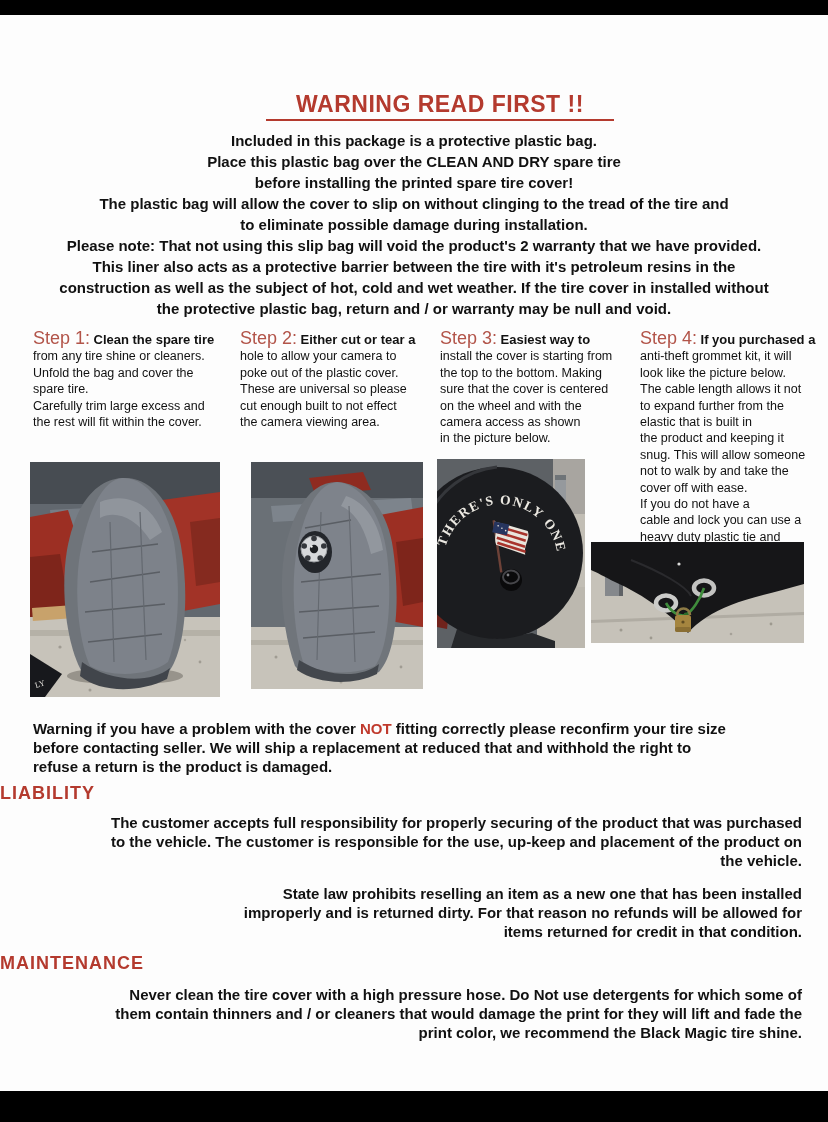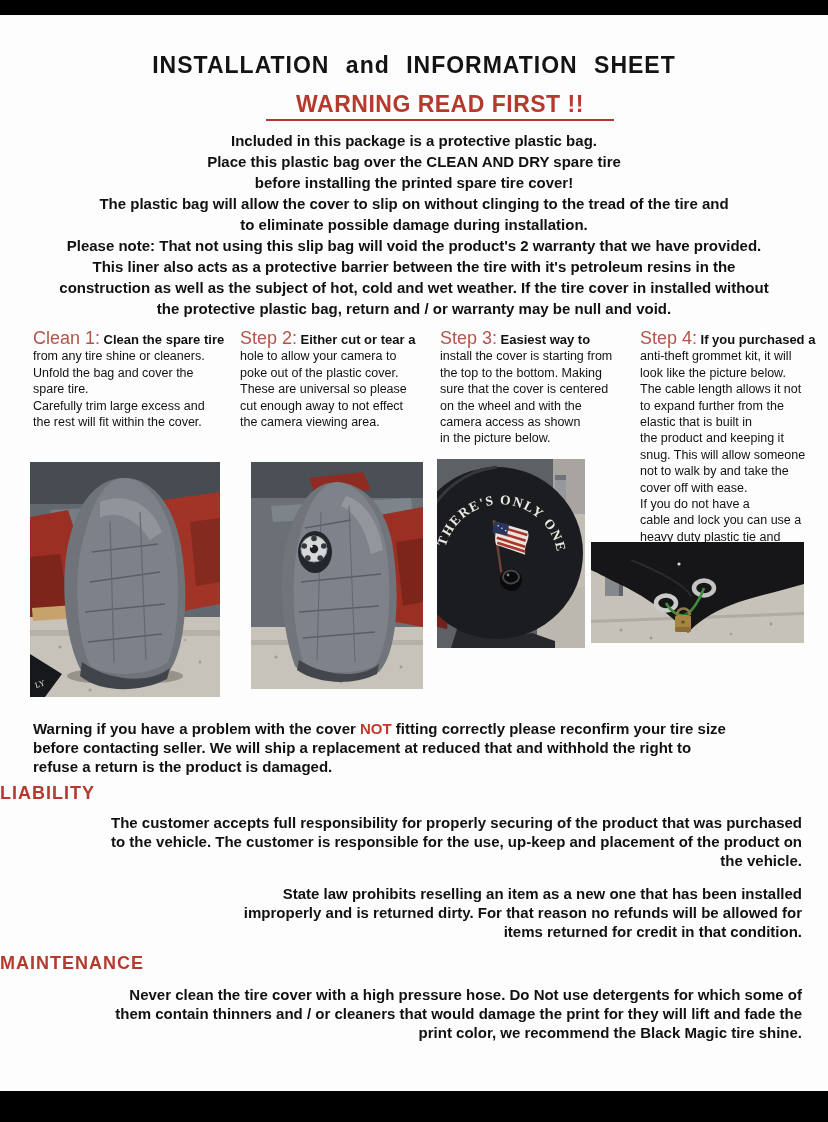--- a/index.html
+++ b/index.html
@@ -34,51 +34,50 @@
   .para{left:26px;width:776px;text-align:right;font-size:15px;font-weight:bold;line-height:19px;
         white-space:pre-line;}
 </style>
 </head>
 <body>
 
 <div class="page">
   <div class="bar bar-top"></div>
   <div class="bar bar-bottom"></div>
 
-  <div class="abs doc-title">INSTALLATION and INFORMATION SHEET</div>
   <div class="abs warn-head">
     <span>WARNING READ FIRST !!</span>
   </div>
 
   <div class="abs intro">Included in this package is a protective plastic bag.
 Place this plastic bag over the CLEAN AND DRY spare tire
 before installing the printed spare tire cover!
 The plastic bag will allow the cover to slip on without clinging to the tread of the tire and
 to eliminate possible damage during installation.
 Please note: That not using this slip bag will void the product's 2 warranty that we have provided.
 This liner also acts as a protective barrier between the tire with it's petroleum resins in the
 construction as well as the subject of hot, cold and wet weather.  If the tire cover in installed without
 the protective plastic bag, return and / or warranty may be null and void.</div>
 
   <div class="abs step s1">
-    <span class="lbl">Clean 1:</span>
+    <span class="lbl">Step 1:</span>
     <span class="lead">Clean the spare tire</span>
     <div class="body">from any tire shine or cleaners.
  Unfold the bag and cover the
 spare tire.
 Carefully trim large excess and
 the rest will fit within the cover.</div>
   </div>
   <div class="abs step s2">
     <span class="lbl">Step 2:</span>
     <span class="lead">Either cut or tear a</span>
     <div class="body">hole to allow your camera to
 poke out of the plastic cover.
 These are universal so please
-cut enough away to not effect
+cut enough built to not effect
 the camera viewing area.</div>
   </div>
   <div class="abs step s3">
     <span class="lbl">Step 3:</span>
     <span class="lead">Easiest way to</span>
     <div class="body">install the cover is starting from
 the top to the bottom. Making
 sure that the cover is centered
 on the wheel and with the
 camera access as shown

